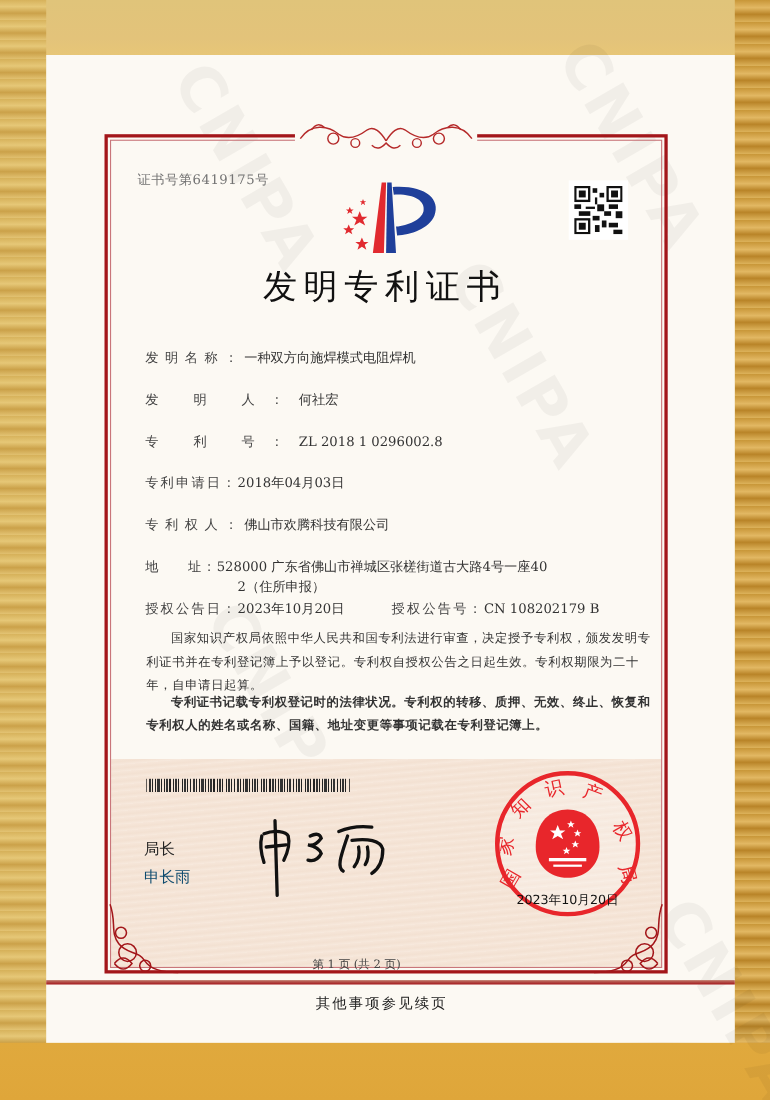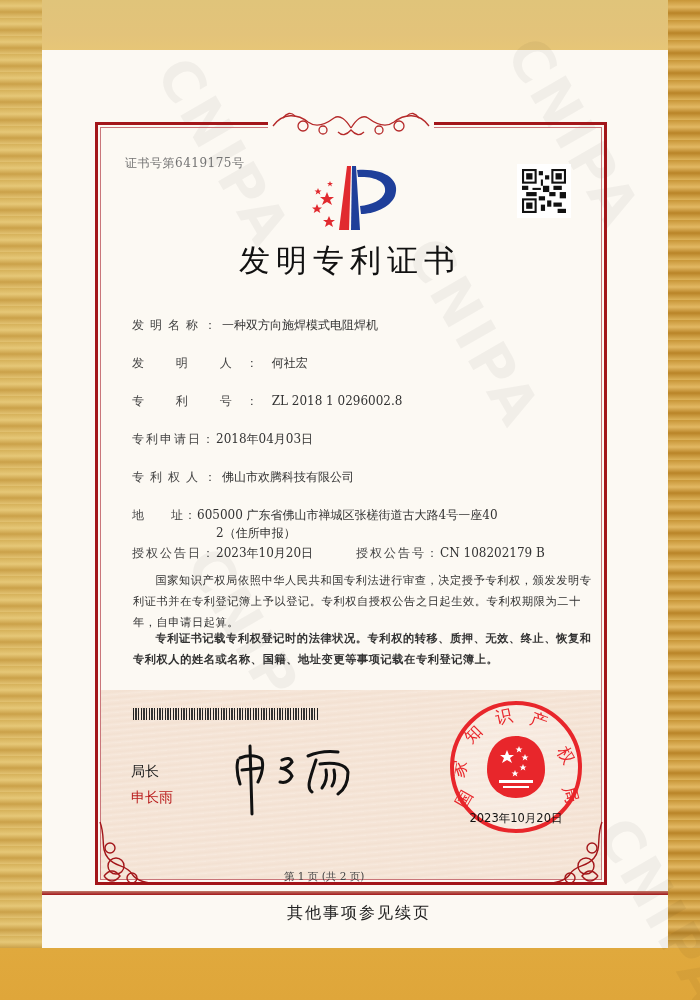--- a/index.html
+++ b/index.html
@@ -72,29 +72,29 @@
   .lbl-spread { letter-spacing: 6px; }
   .para {
     position: absolute; left: 133px; width: 464px; font-size: 11.2px; line-height: 21px;
     color: #333; text-indent: 2em; letter-spacing: 0.6px;
   }
   .barcode {
     position: absolute; left: 133px; top: 708px; width: 185px; height: 12px;
     background: repeating-linear-gradient(90deg, #222 0px, #222 1px, transparent 1px, transparent 2px, #333 2px, #333 4px, transparent 4px, transparent 5px, #222 5px, #222 6px, transparent 6px, transparent 8px);
   }
   .sign-role { position: absolute; left: 131px; top: 763px; font-family: "DejaVu Sans", sans-serif; font-size: 14px; color: #222; }
-  .sign-name { position: absolute; left: 131px; top: 789px; font-family: "DejaVu Sans", sans-serif; font-size: 14px; color: #b91c1c; }
+  .sign-name { position: absolute; left: 131px; top: 789px; font-family: "DejaVu Sans", sans-serif; font-size: 14px; color: #0c4a6e; }
   .signature { position: absolute; left: 230px; top: 738px; width: 140px; height: 80px; }
   .seal { position: absolute; left: 447px; top: 698px; width: 138px; height: 138px; }
   .page-no { position: absolute; left: 284px; top: 870px; font-size: 10.5px; color: #444; }
   .bottom-band {
     position: absolute; left: 42px; top: 891px; width: 626px; height: 4px;
     background: linear-gradient(180deg, #c07a6a, #a3161a);
   }
-  .see-more { position: absolute; left: 287px; top: 903px; font-size: 16px; color: #222; letter-spacing: 2px; text-align: right; }
+  .see-more { position: absolute; left: 287px; top: 903px; font-size: 13px; color: #222; letter-spacing: 2px; text-align: right; }
 </style>
 </head>
 <body>
 
 <div class="gold-top"></div>
 <div class="gold-left"></div>
 <div class="gold-right"></div>
 <div class="gold-bottom"></div>
 
 <div class="paper"></div>
@@ -205,21 +205,21 @@
 <div class="field" style="top:393px;">
   <span class="lbl" style="letter-spacing:14px;">专 利 号：</span><span class="val">ZL 2018 1 0296002.8</span>
 </div>
 <div class="field" style="top:431px;">
   <span class="lbl" style="letter-spacing:2px;">专利申请日：</span><span class="val">2018年04月03日</span>
 </div>
 <div class="field" style="top:469px;">
   <span class="lbl lbl-spread">专利权人：</span><span class="val">佛山市欢腾科技有限公司</span>
 </div>
 <div class="field" style="top:507px;">
-  <span class="lbl" style="letter-spacing:1px;">地　　址：</span><span class="val">605000 广东省佛山市禅城区张槎街道古大路4号一座40</span>
+  <span class="lbl" style="letter-spacing:1px;">地　　址：</span><span class="val">528000 广东省佛山市禅城区张槎街道古大路4号一座40</span>
 </div>
 <div class="field" style="top:525px;left:216px;">
   <span class="val">2（住所申报）</span>
 </div>
 <div class="field" style="top:545px;">
   <span class="lbl" style="letter-spacing:2px;">授权公告日：</span><span class="val">2023年10月20日</span>
 </div>
 <div class="field" style="top:545px;left:356px;">
   <span class="lbl" style="letter-spacing:2px;">授权公告号：</span><span class="val">CN 108202179 B</span>
 </div>

